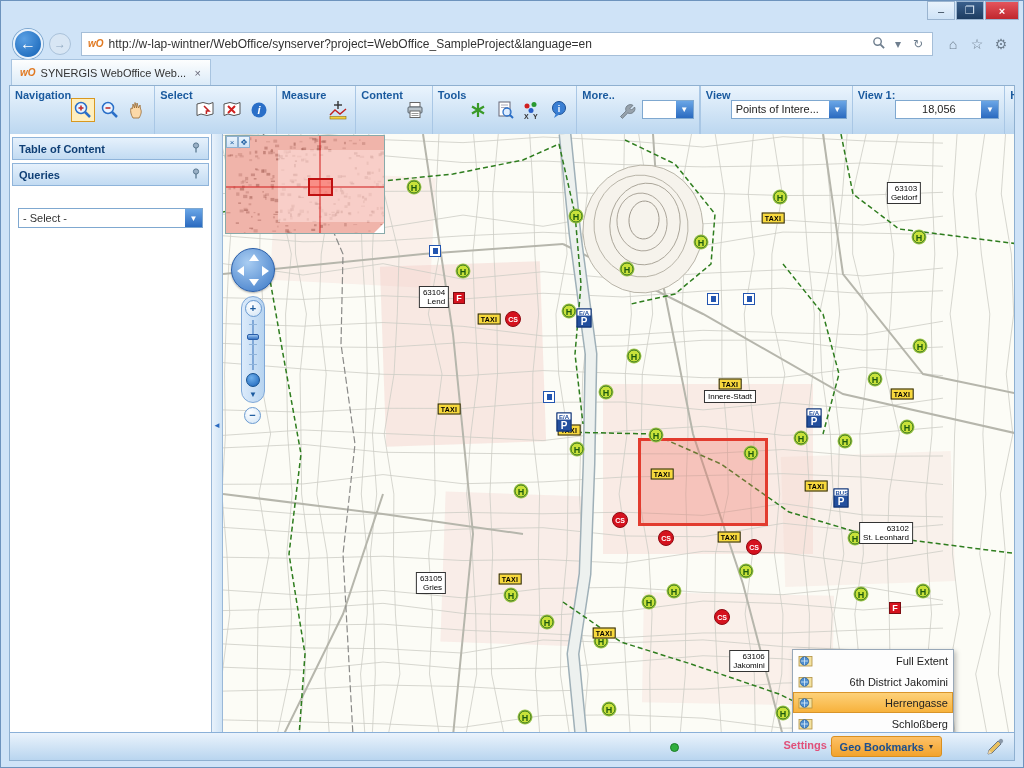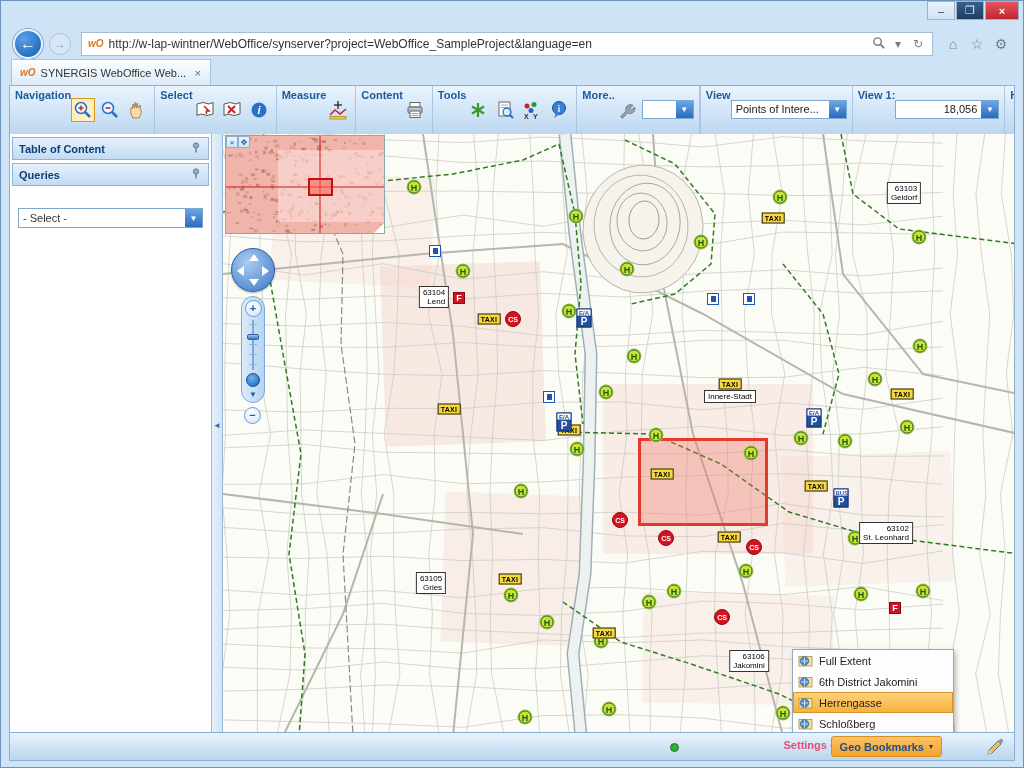--- a/index.html
+++ b/index.html
@@ -90,21 +90,21 @@
   .zslider { position:relative; width:16px; height:50px; }
   .zslider .track { position:absolute; left:7px; top:0; bottom:0; width:2px; background:#7fa8d8; }
   .zslider .tick { position:absolute; left:4px; width:8px; height:1px; background:#8fb4da; }
   .zslider .handle { position:absolute; left:2px; top:14px; width:12px; height:6px; background:linear-gradient(#9cc4ee,#3a77c6); border:1px solid #2a5ea8; border-radius:2px; }
   .zdot { width:14px; height:14px; border-radius:50%; background:radial-gradient(circle at 38% 32%,#6fb0ec,#1a62b8); border:1px solid #14508f; }
   .zchev { color:#1a5a9e; font-size:8px; }
   .zminus { margin:4px 0 0 13px; }
 
   
   .bkmenu { position:absolute; left:569px; top:515px; width:162px; background:#fdfdfd; border:1px solid #98a8b8; box-shadow:2px 2px 5px rgba(0,0,0,.25); z-index:10; }
-  .menu-row { height:21px; display:flex; align-items:center; padding:0 4px; font-size:11px; color:#222; border:1px solid transparent; }
+  .menu-row { height:21px; display:flex; align-items:center; padding:0 4px; font-size:11px; color:#222; border:1px solid transparent;justify-content:space-between; }
   .menu-row.selected { background:linear-gradient(#fdd17a,#f7b23c); border:1px solid #d9952a; }
   .menu-icon { width:15px; height:15px; margin-right:6px; flex:none; }
 
   
   .statusbar { position:absolute; left:0; right:0; bottom:0; height:28px; background:linear-gradient(#eaf3fc,#b9d5ef); border-top:1px solid #8ab0d8; }
   .statusdot { position:absolute; left:660px; top:10px; width:9px; height:9px; border-radius:50%; background:#2fae3e; border:1px solid #1c7d28; }
   .settings { position:absolute; right:180px; top:6px; font-size:11px; font-weight:bold; color:#e0507a; }
   .settings .car { font-size:8px; }
   .geobtn { position:absolute; right:72px; top:3px; height:21px; padding:0 8px; background:linear-gradient(#fdc168,#f2a32c); border:1px solid #d98f1f; border-radius:3px; display:flex; align-items:center; font-size:11px; font-weight:bold; color:#1b4f8f; gap:5px; }
   .geobtn .car { font-size:8px; color:#333; }
@@ -300,21 +300,21 @@
             <span class="val" style="flex:1">Points of Intere...</span>
             <span class="dd">▼</span>
           </div>
         </div>
       </div>
 
       <div class="tgroup">
         <div class="ghead">View 1:</div>
         <div class="gicons">
           <div class="mini-select" style="width:104px">
-            <span class="val" style="flex:1;text-align:right">18,056</span>
+            <span class="val" style="flex:1;text-align:center">18,056</span>
             <span class="dd">▼</span>
           </div>
         </div>
       </div>
 
       <div class="tgroup" style="border-right:none">
         <div class="ghead">Help</div>
         <div class="gicons">
           <div class="helpbtn">?</div>
         </div>

